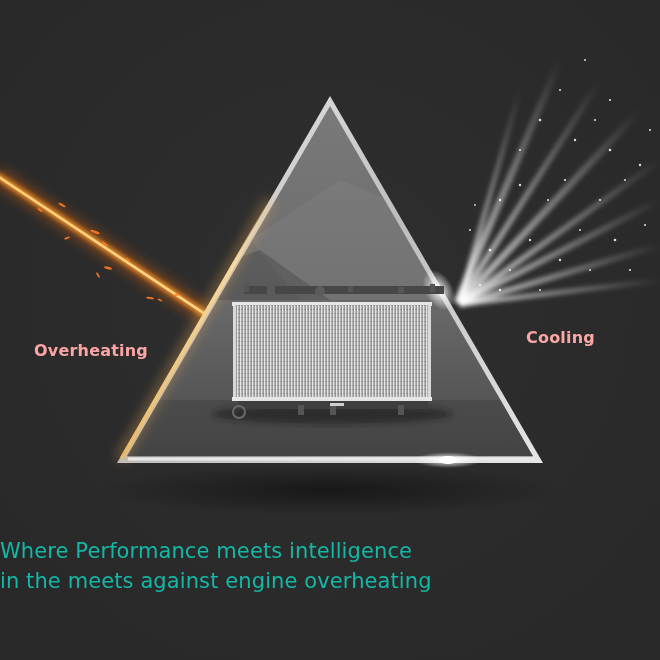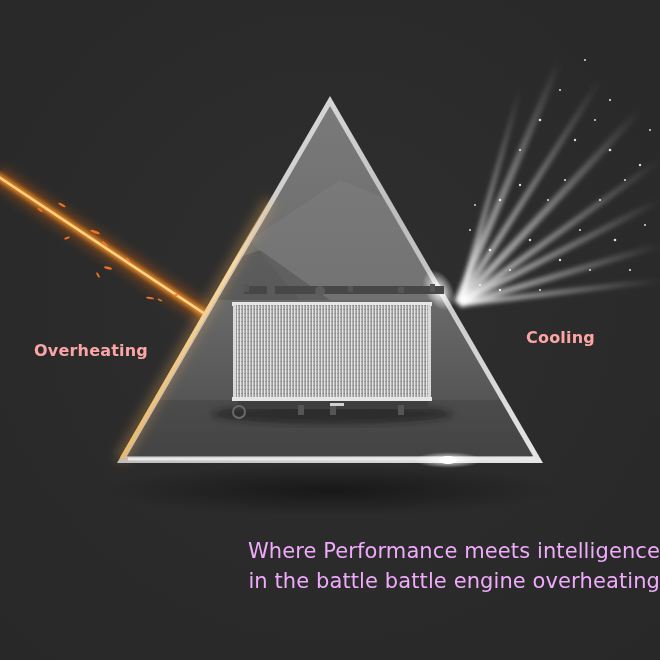--- a/index.html
+++ b/index.html
@@ -17,22 +17,22 @@
       font-size: 16px;
       font-weight: bold;
       letter-spacing: 0.2px;
       white-space: nowrap;
     }
     .label-left { left: 34px; top: 341px; }
     .label-right { left: 526px; top: 328px; }
     .tagline {
       position: absolute;
       left: 0; width: 660px; top: 536px;
-      text-align: right;
-      color: #f0abfc;
+      text-align: left;
+      color: #14b8a6;
       font-size: 21px;
       line-height: 30px;
       letter-spacing: 0.1px;
     }
     .tagline div { white-space: nowrap; }
   </style>
 </head>
 <body>
 
 <div class="canvas">
@@ -211,14 +211,14 @@
       </g>
     </g>
   </svg>
 </div>
 
 <div class="label label-left">Overheating</div>
 <div class="label label-right">Cooling</div>
 
 <div class="tagline">
   <div>Where Performance meets intelligence</div>
-  <div>in the battle battle engine overheating</div>
+  <div>in the meets against engine overheating</div>
 </div>
 
 </body></html>

